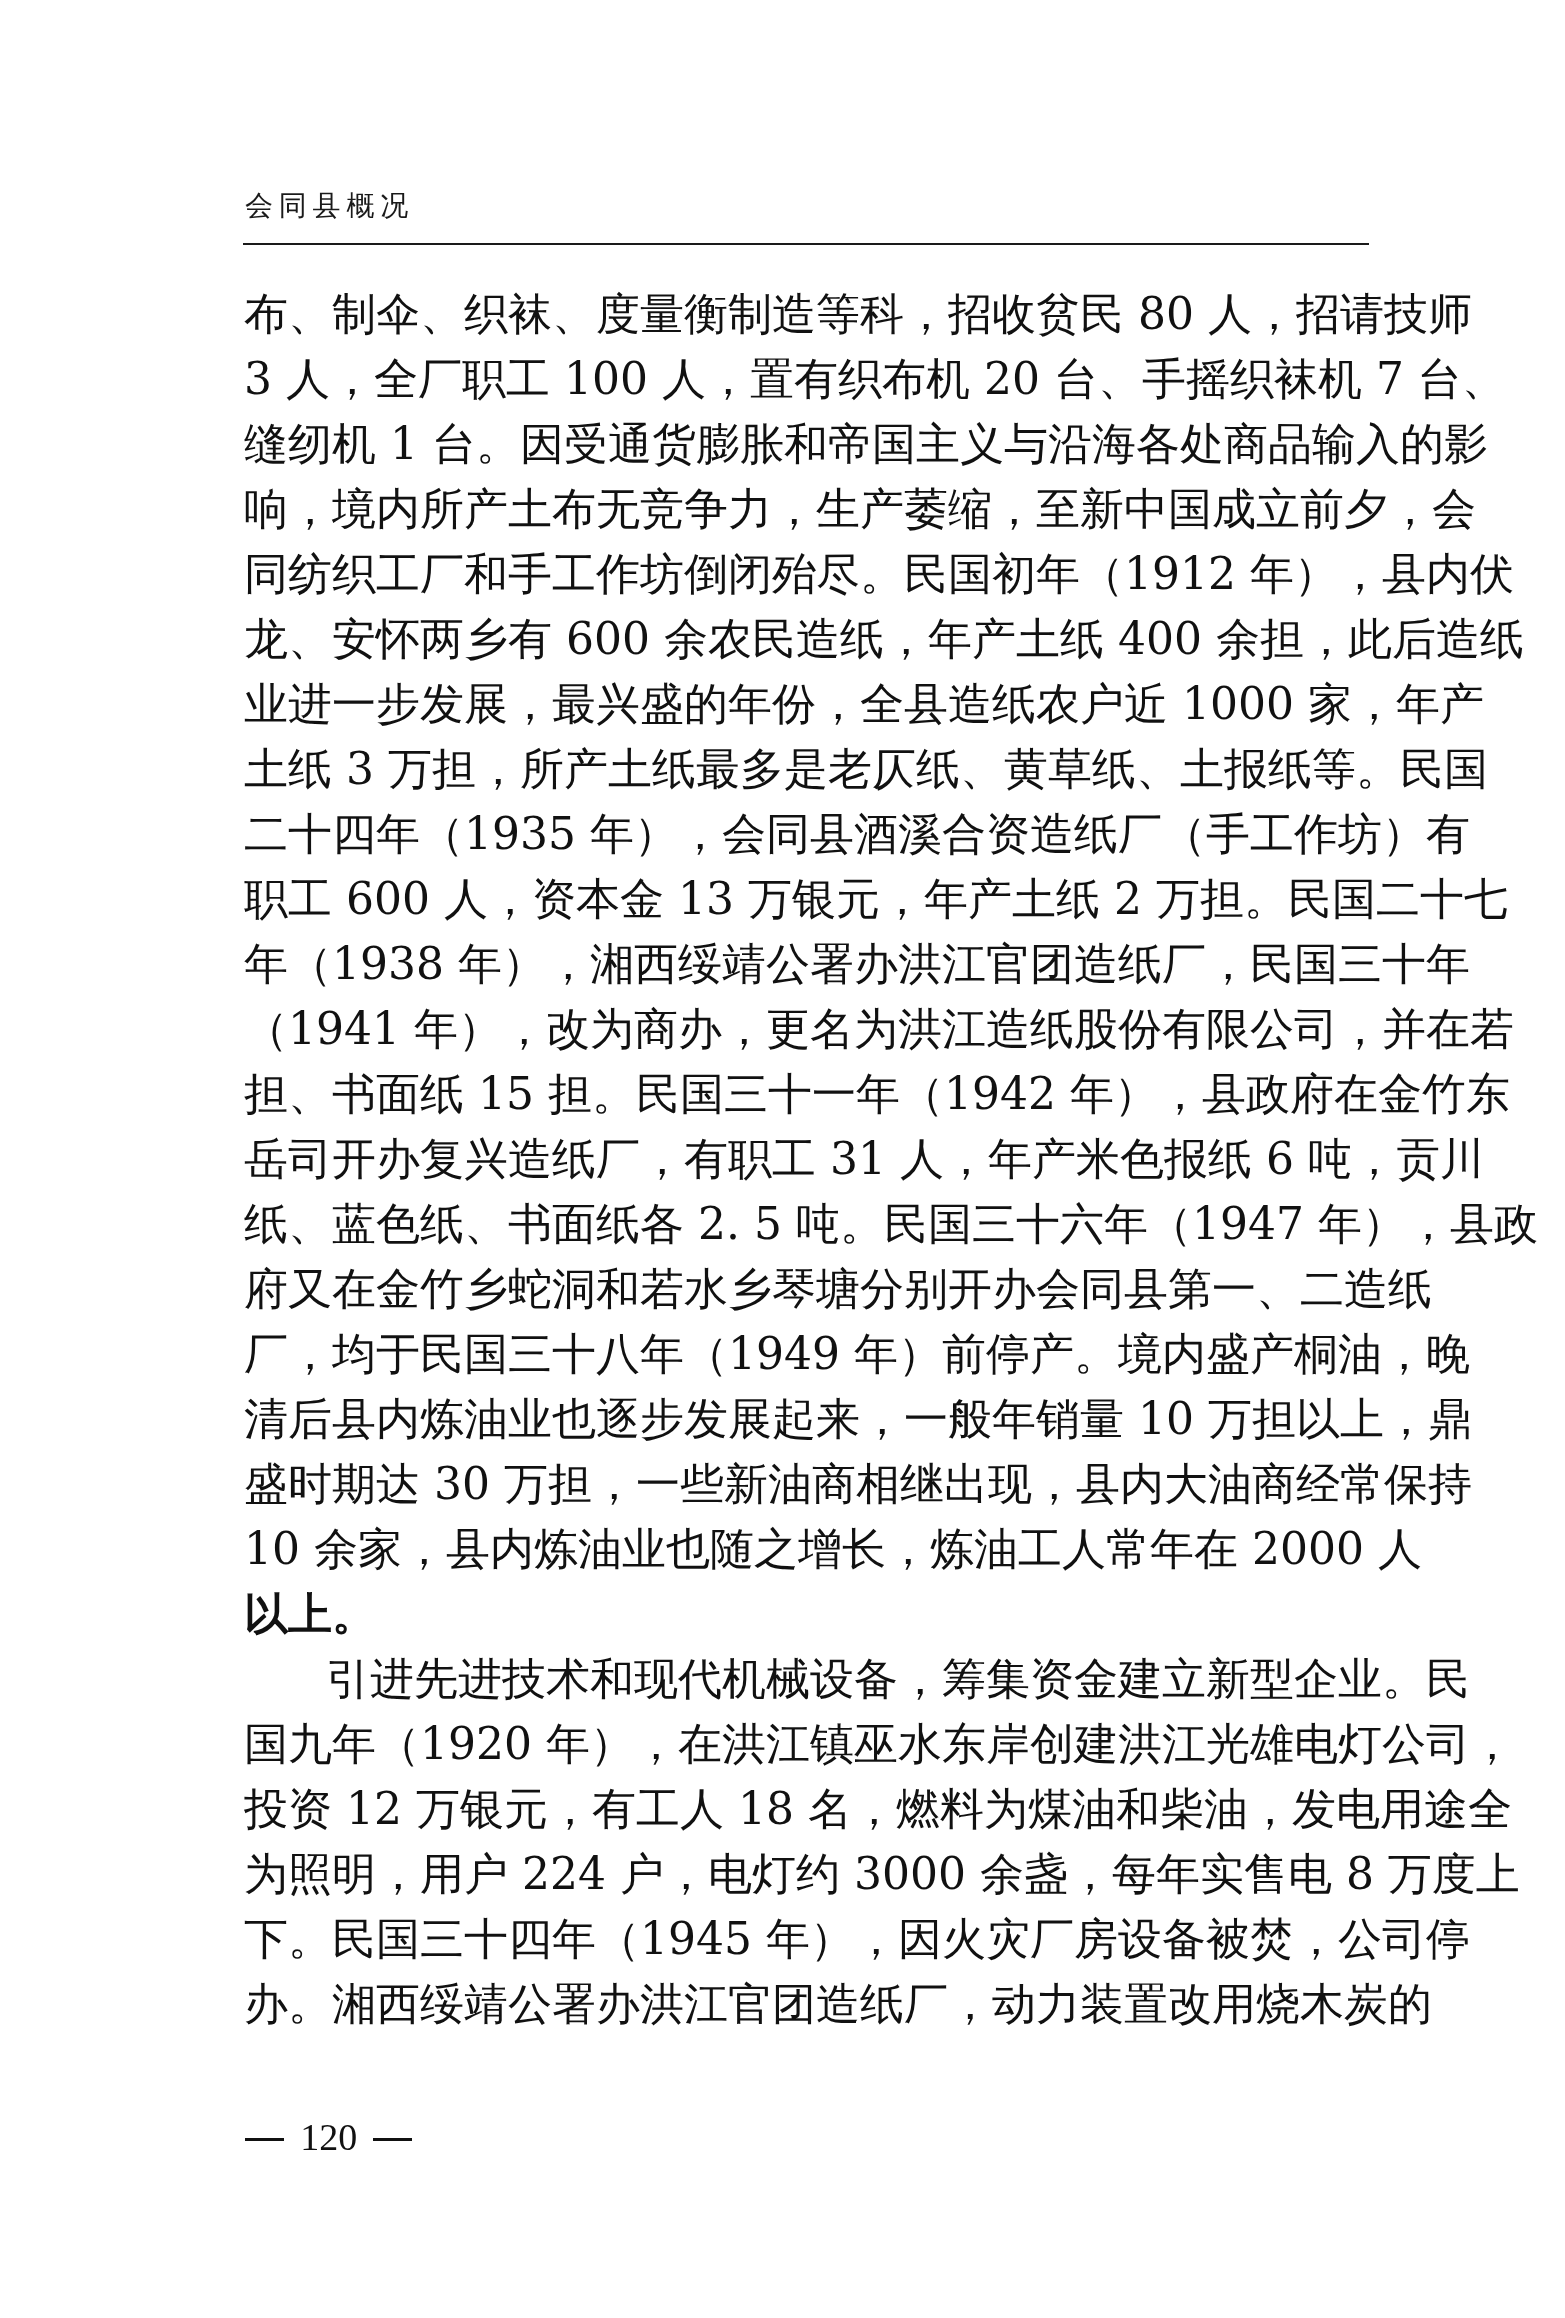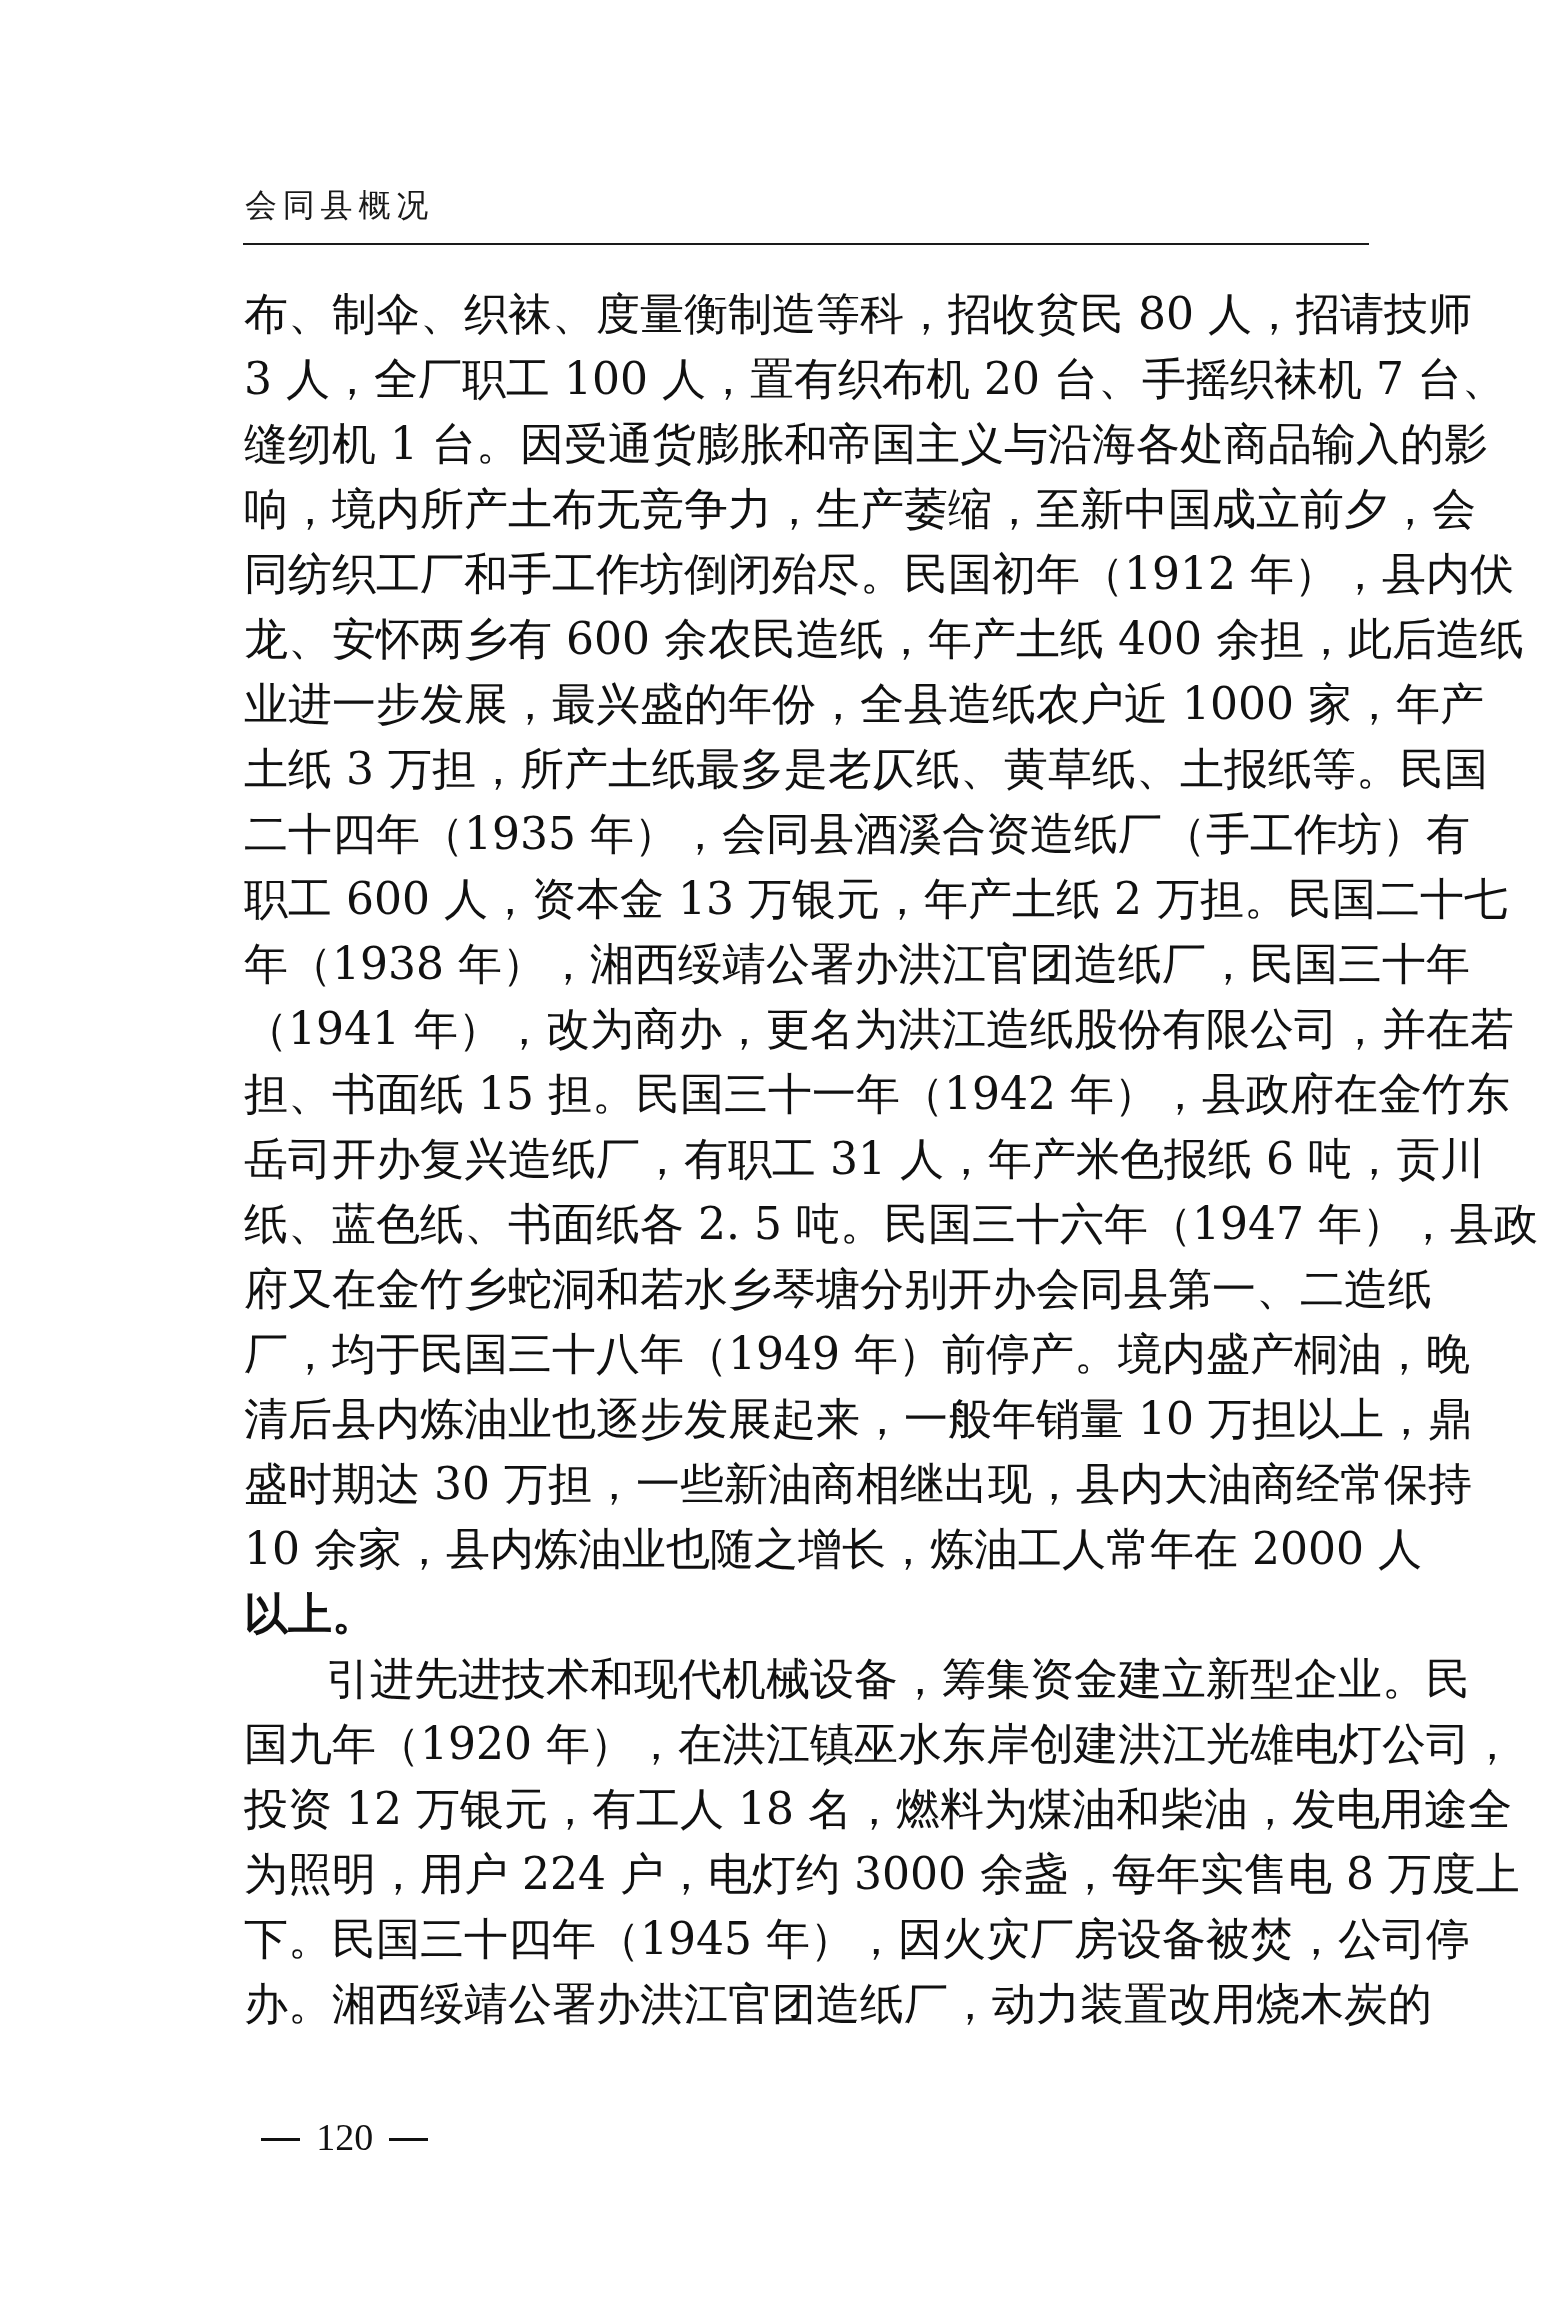--- a/index.html
+++ b/index.html
@@ -12,21 +12,21 @@
       height: 2319px;
       position: relative;
       overflow: hidden;
       color: #111111;
       font-family: "DejaVu Serif", "Liberation Serif", serif;
     }
     .running-head {
       position: absolute;
       left: 245px;
       top: 184px;
-      font-size: 32px;
+      font-size: 28px;
       line-height: 43px;
       letter-spacing: 5.8px;
       font-family: "DejaVu Sans", "Liberation Sans", sans-serif;
       color: #1a1a1a;
       white-space: nowrap;
     }
     .head-rule {
       position: absolute;
       left: 243px;
       top: 243px;
@@ -53,21 +53,21 @@
     .line.last {
       text-align: left;
       text-align-last: left;
       font-weight: bold;
     }
     .line.indent {
       padding-left: 82px;
     }
     .page-number {
       position: absolute;
-      left: 259px;
+      left: 243px;
       top: 2111px;
       font-size: 38px;
       line-height: 53px;
       white-space: nowrap;
       font-family: "Liberation Serif", "DejaVu Serif", serif;
       color: #111111;
     }
     .page-number .dash {
       display: inline-block;
       width: 39px;

